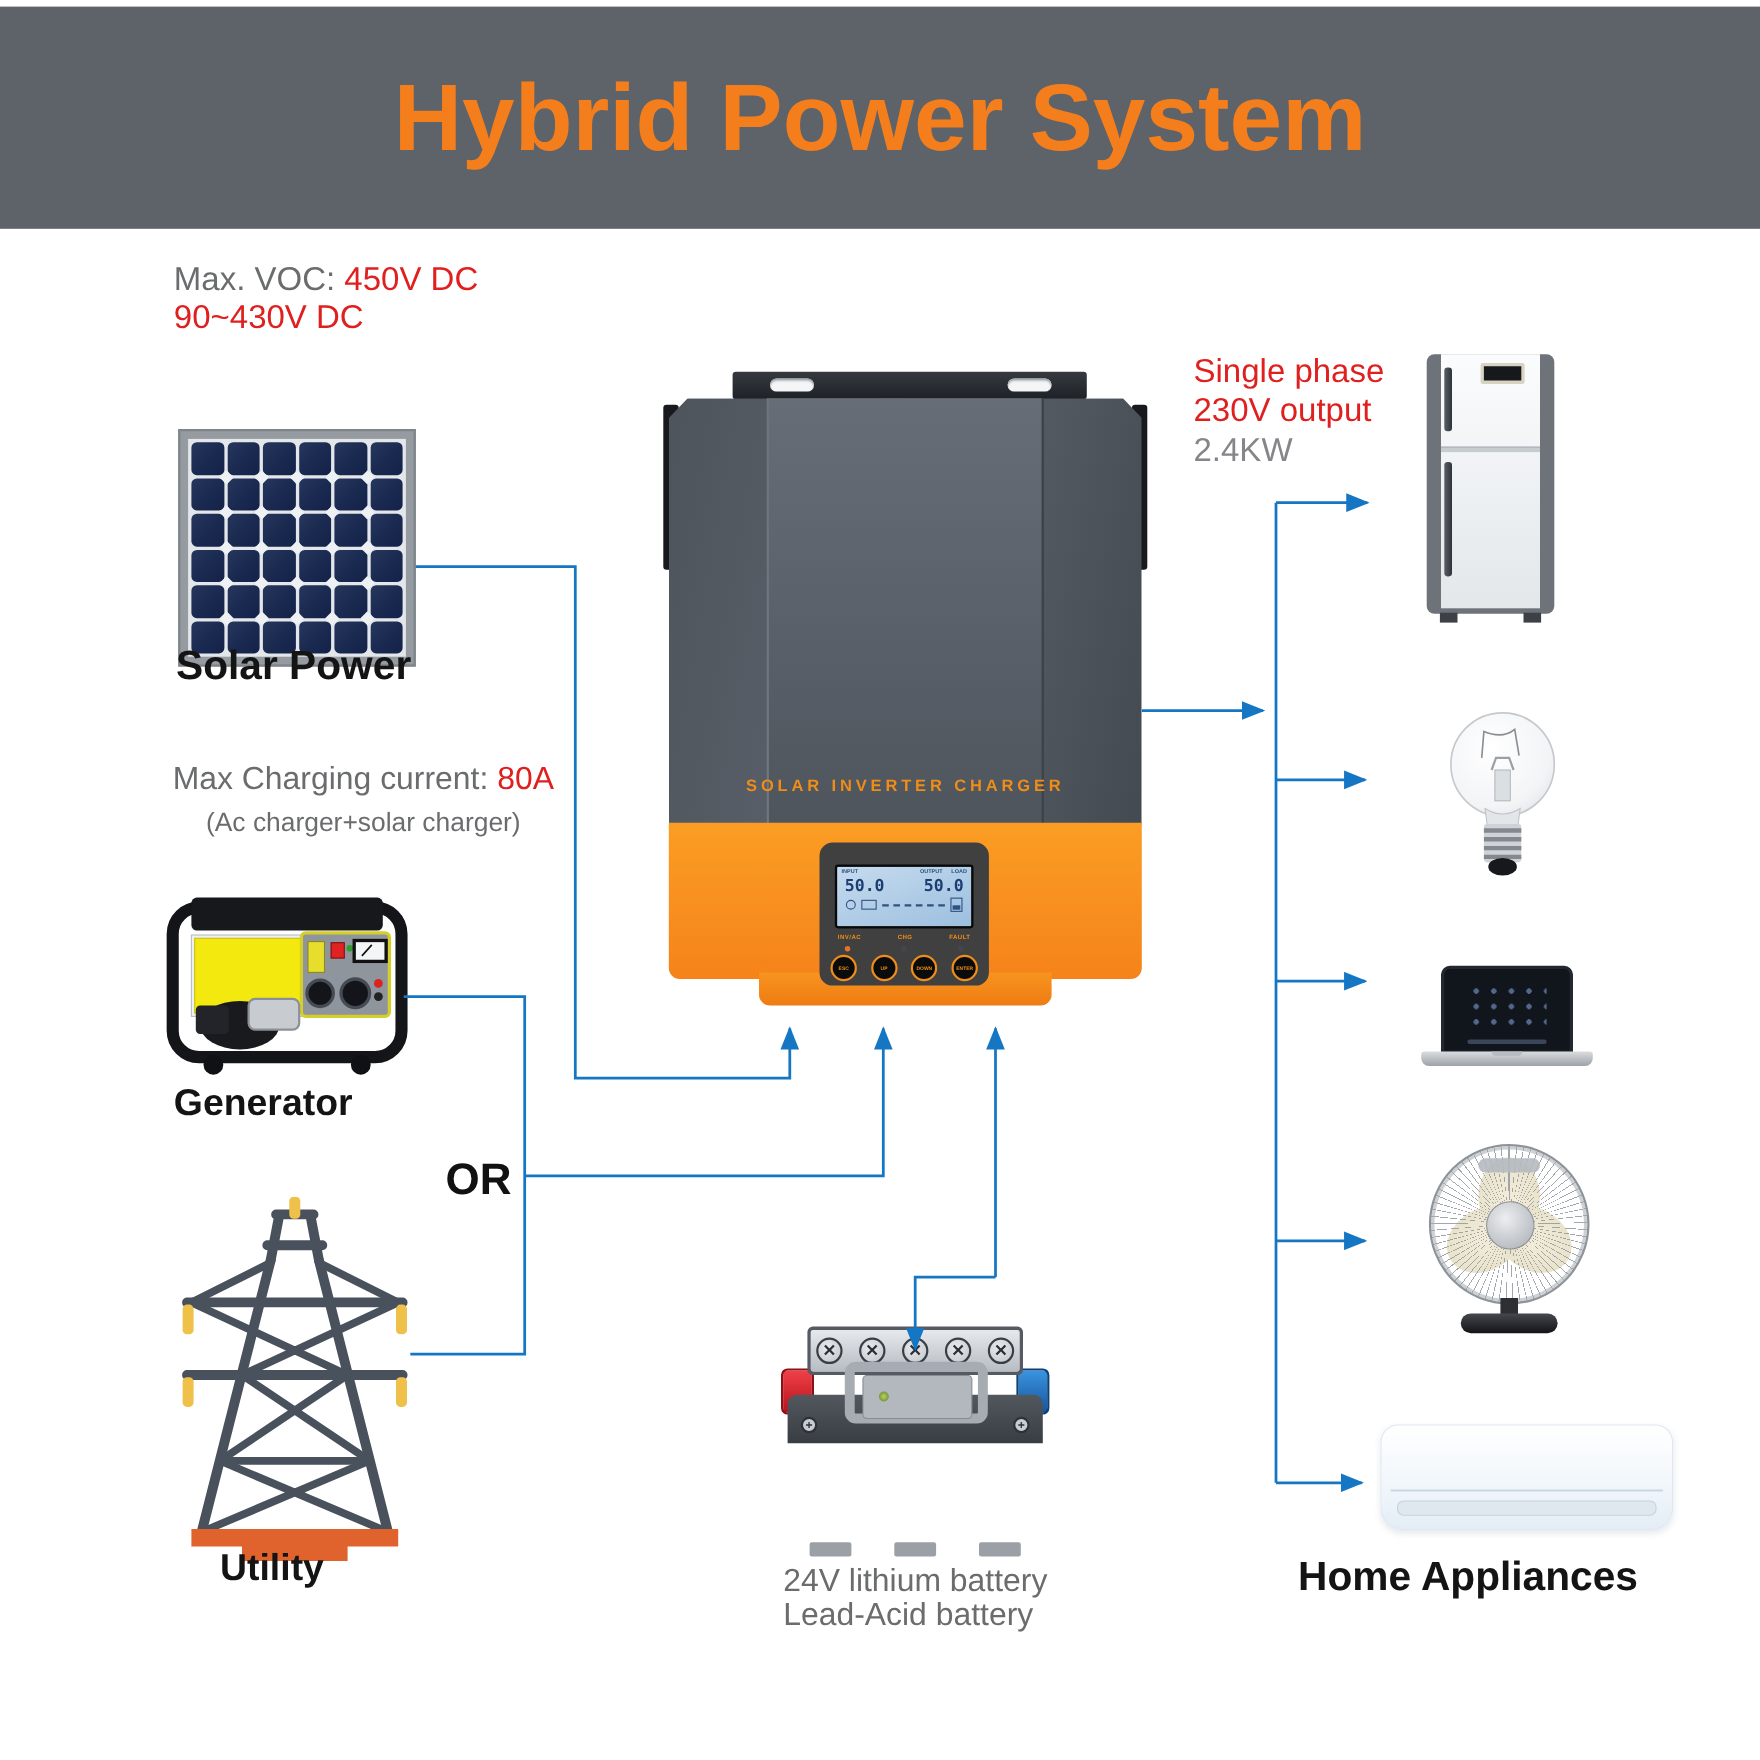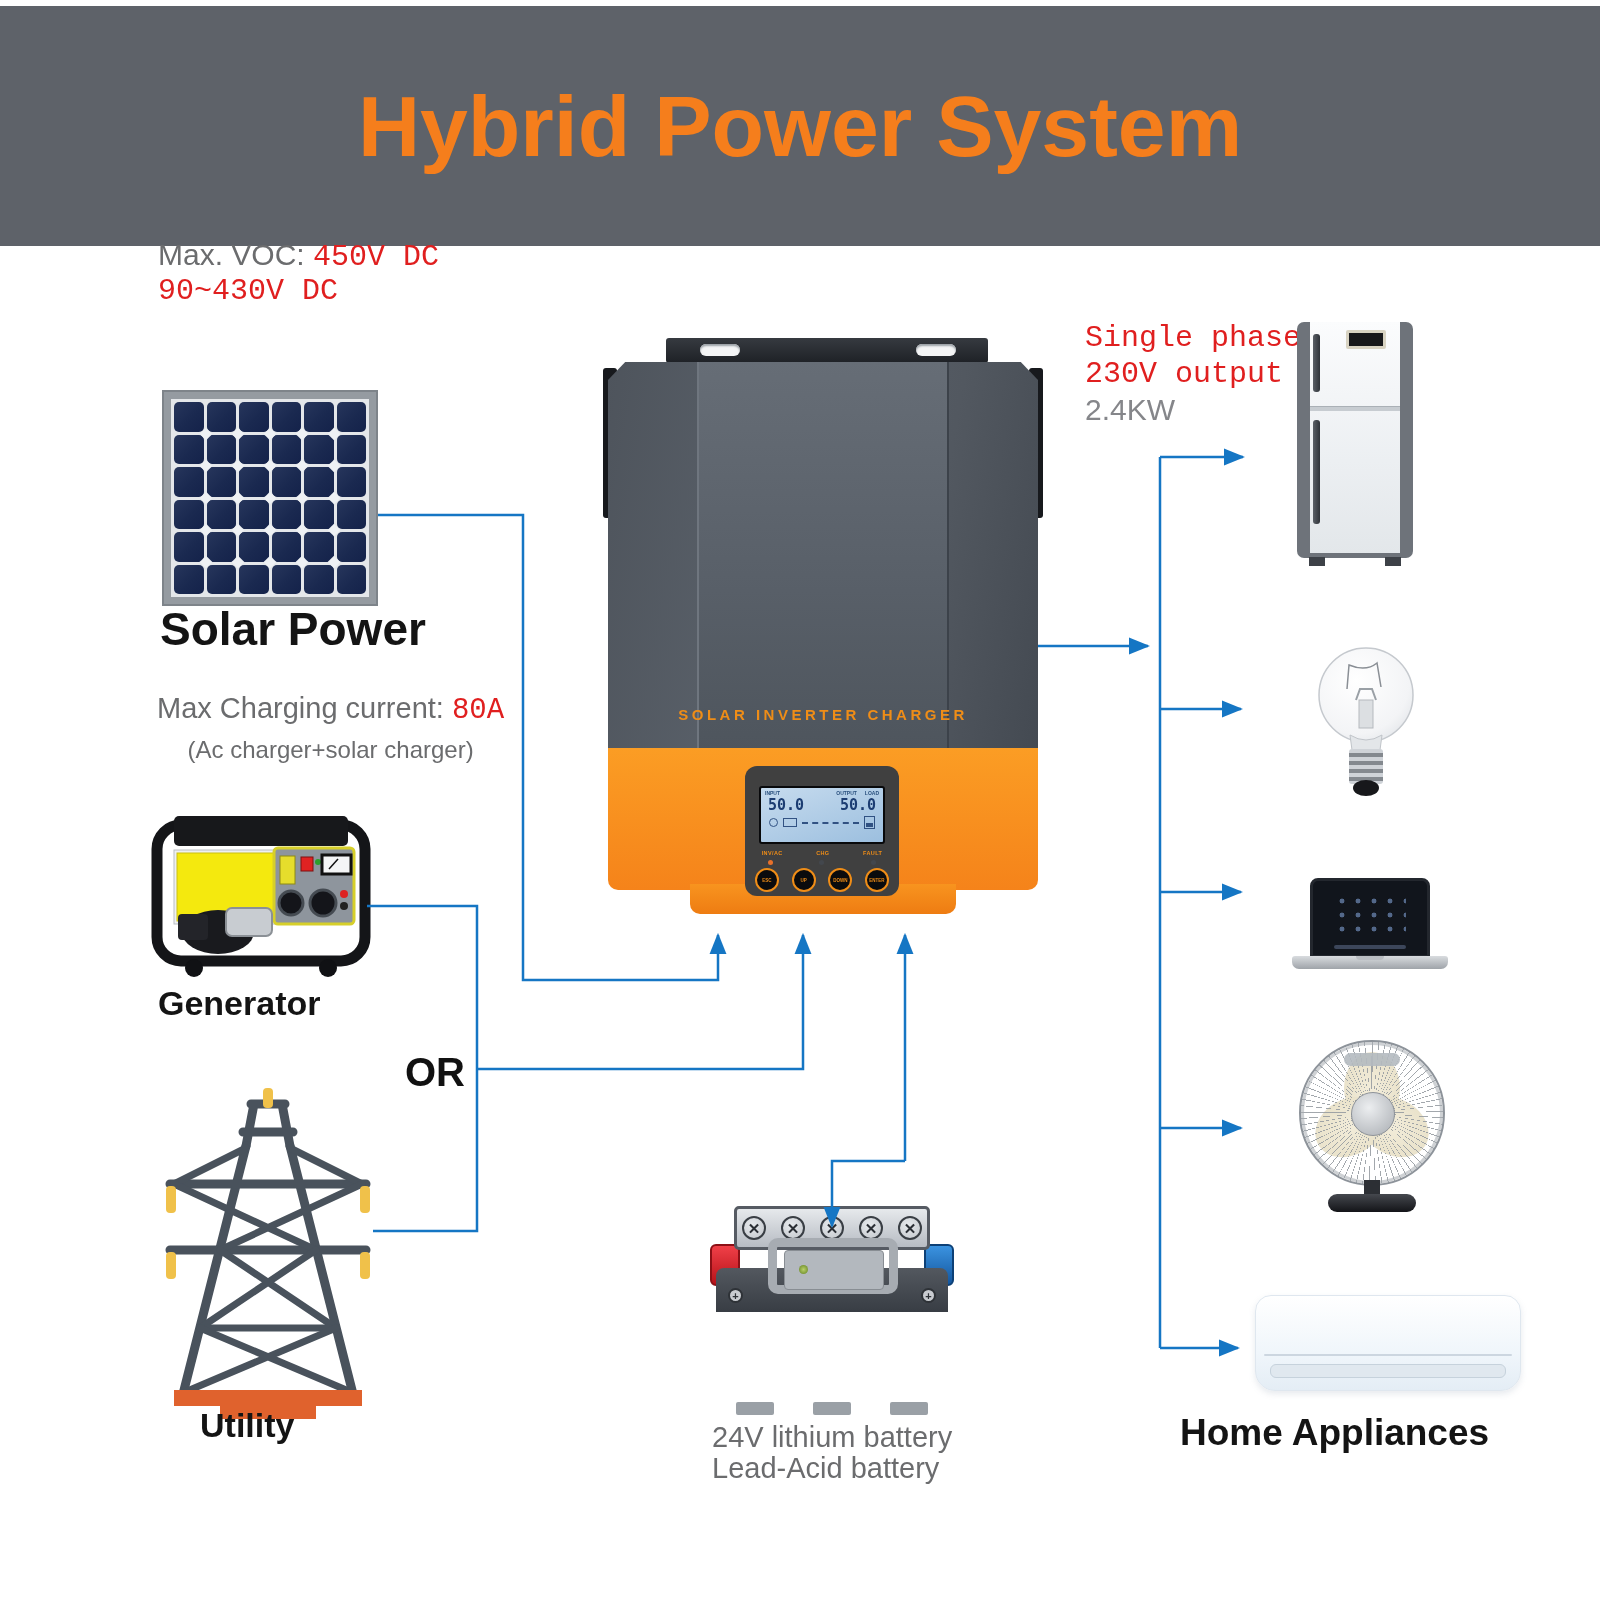--- a/index.html
+++ b/index.html
@@ -1,31 +1,31 @@
 <!DOCTYPE html>
 <html><head>
 <meta charset="utf-8">
 <style>
   html,body{margin:0;padding:0;background:#ffffff;}
   .stage{position:relative;width:1600px;height:1600px;background:#fff;overflow:hidden;
          font-family:"Liberation Sans",sans-serif;}
 
   
-  .banner{position:absolute;left:0;top:6px;width:1600px;height:240px;background:#5e6269;
+  .banner{position:absolute;left:0;top:6px;width:1600px;height:202px;background:#5e6269;
           display:flex;align-items:center;justify-content:center;}
   .banner h1{margin:0;font-size:86px;font-weight:700;color:#f57e1c;letter-spacing:0px;}
 
   
   .specs{position:absolute;left:158px;top:238px;font-size:30px;line-height:34px;color:#6b6c6e;}
-  .red{color:#e01f1f;font-family:Liberation Mono, monospace;}
+  .red{color:#e01f1f;}
   .charge{position:absolute;left:157px;top:692px;color:#6b6c6e;}
   .charge .l1{font-size:29px;}
   .charge .l2{font-size:24px;margin-top:9px;color:#6b6c6e;text-align:center;}
   .label{position:absolute;font-weight:700;color:#141414;}
-  .solar-label{left:160px;top:602px;font-size:46px;}
+  .solar-label{left:160px;top:584px;font-size:37px;}
   .gen-label{left:158px;top:984px;font-size:34px;}
   .or{position:absolute;left:405px;top:1050px;font-size:40px;font-weight:700;color:#111;}
   .utility-label{left:200px;top:1406px;font-size:34px;}
   .ha-label{left:1180px;top:1412px;font-size:37px;}
   .out-specs{position:absolute;left:1085px;top:320px;font-size:30px;line-height:36px;}
   .out-specs .gray{color:#85868a;}
   .bat-text{position:absolute;left:712px;top:1422px;font-size:29px;line-height:31px;color:#6b6c6e;}
 
   
   .solar-panel{position:absolute;left:162px;top:390px;width:216px;height:216px;

